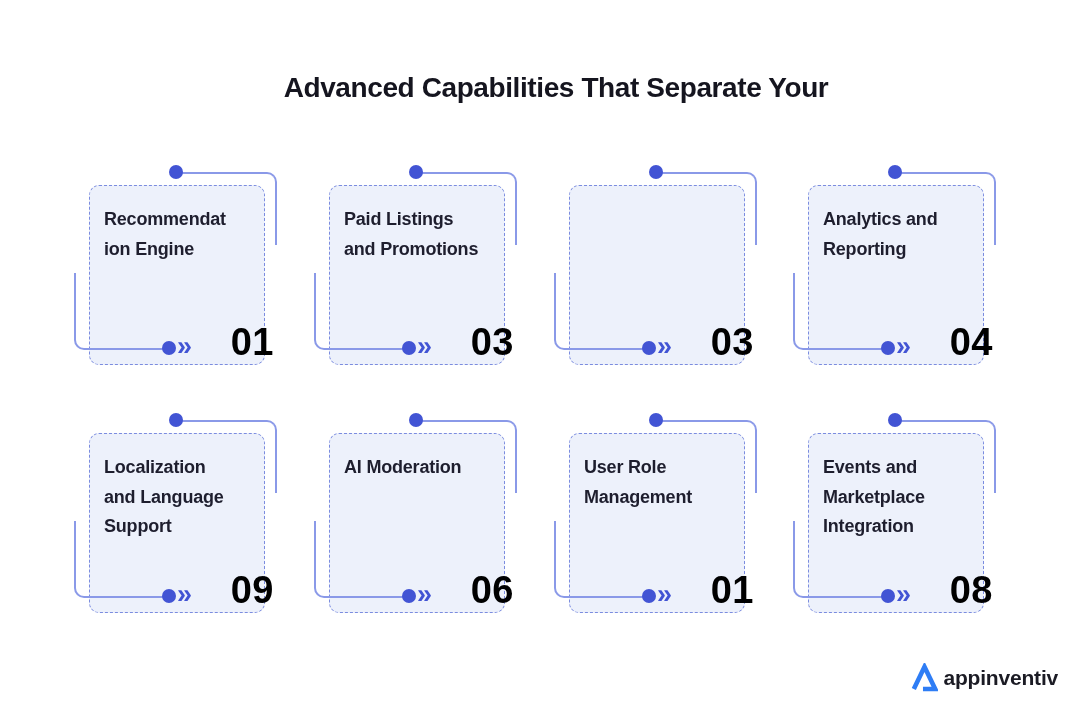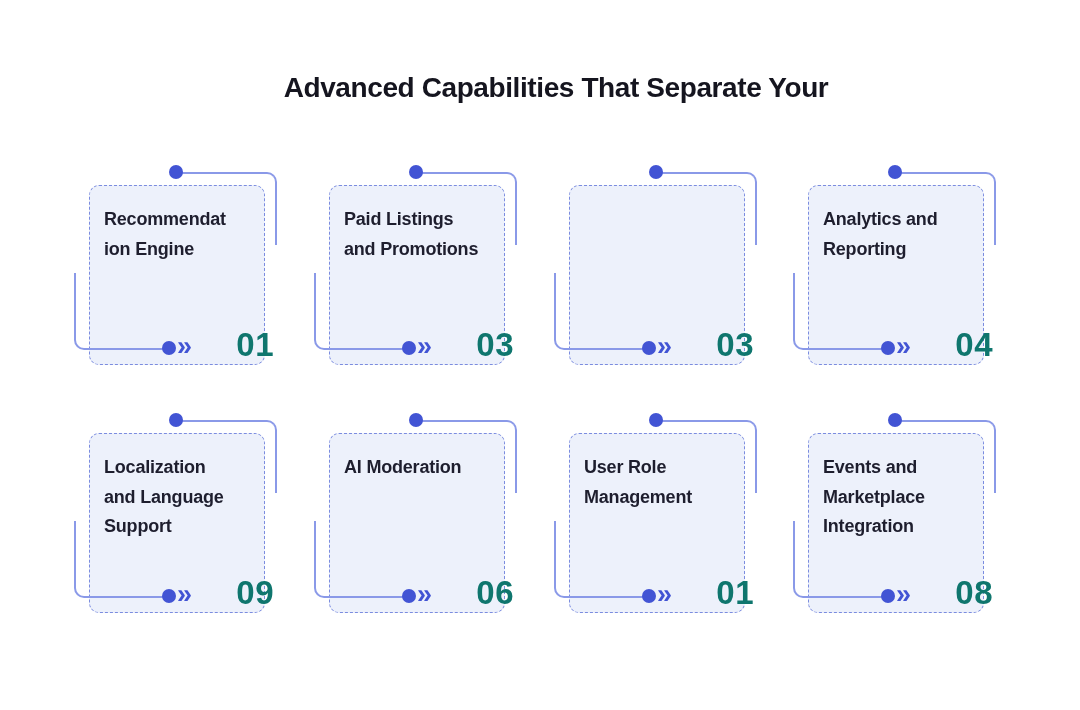--- a/index.html
+++ b/index.html
@@ -45,24 +45,24 @@
     font-weight: 700;
     line-height: 29.5px;
     letter-spacing: -0.2px;
     color: #1e1e2e;
     white-space: pre-line;
     z-index: 3;
   }
   .card-number {
     position: absolute;
     right: -9px; bottom: 4px;
-    font-size: 33px;
+    font-size: 38px;
     font-weight: 800;
     letter-spacing: 0.5px;
-    color: #0f766e;
+    color: #000000;
     z-index: 4;
     line-height: 1;
   }
 
   
   .hook-top {
     position: absolute;
     left: 87px; top: -13px;
     width: 99px; height: 71px;
     border-top: 2px solid #8a99e8;
@@ -218,14 +218,20 @@
     <div class="hook-bottom"></div>
     <div class="hook-bottom-dot"></div>
     <div class="hook-chevron">»</div>
     <div class="card-box"></div>
     <div class="card-label">Events and
 Marketplace
 Integration</div>
     <div class="card-number">08</div>
   </div>
 
+  <div class="logo">
+    <svg class="logo-mark" viewBox="0 0 34 38" xmlns="http://www.w3.org/2000/svg">
+      <path d="M3,34 L17,5 L31,34 L15,34" fill="none" stroke="#2e7df5" stroke-width="6" stroke-linejoin="miter" stroke-linecap="butt"></path>
+    </svg>
+    <span class="logo-text">appinventiv</span>
+  </div>
 
 </div>
 
 </body></html>

